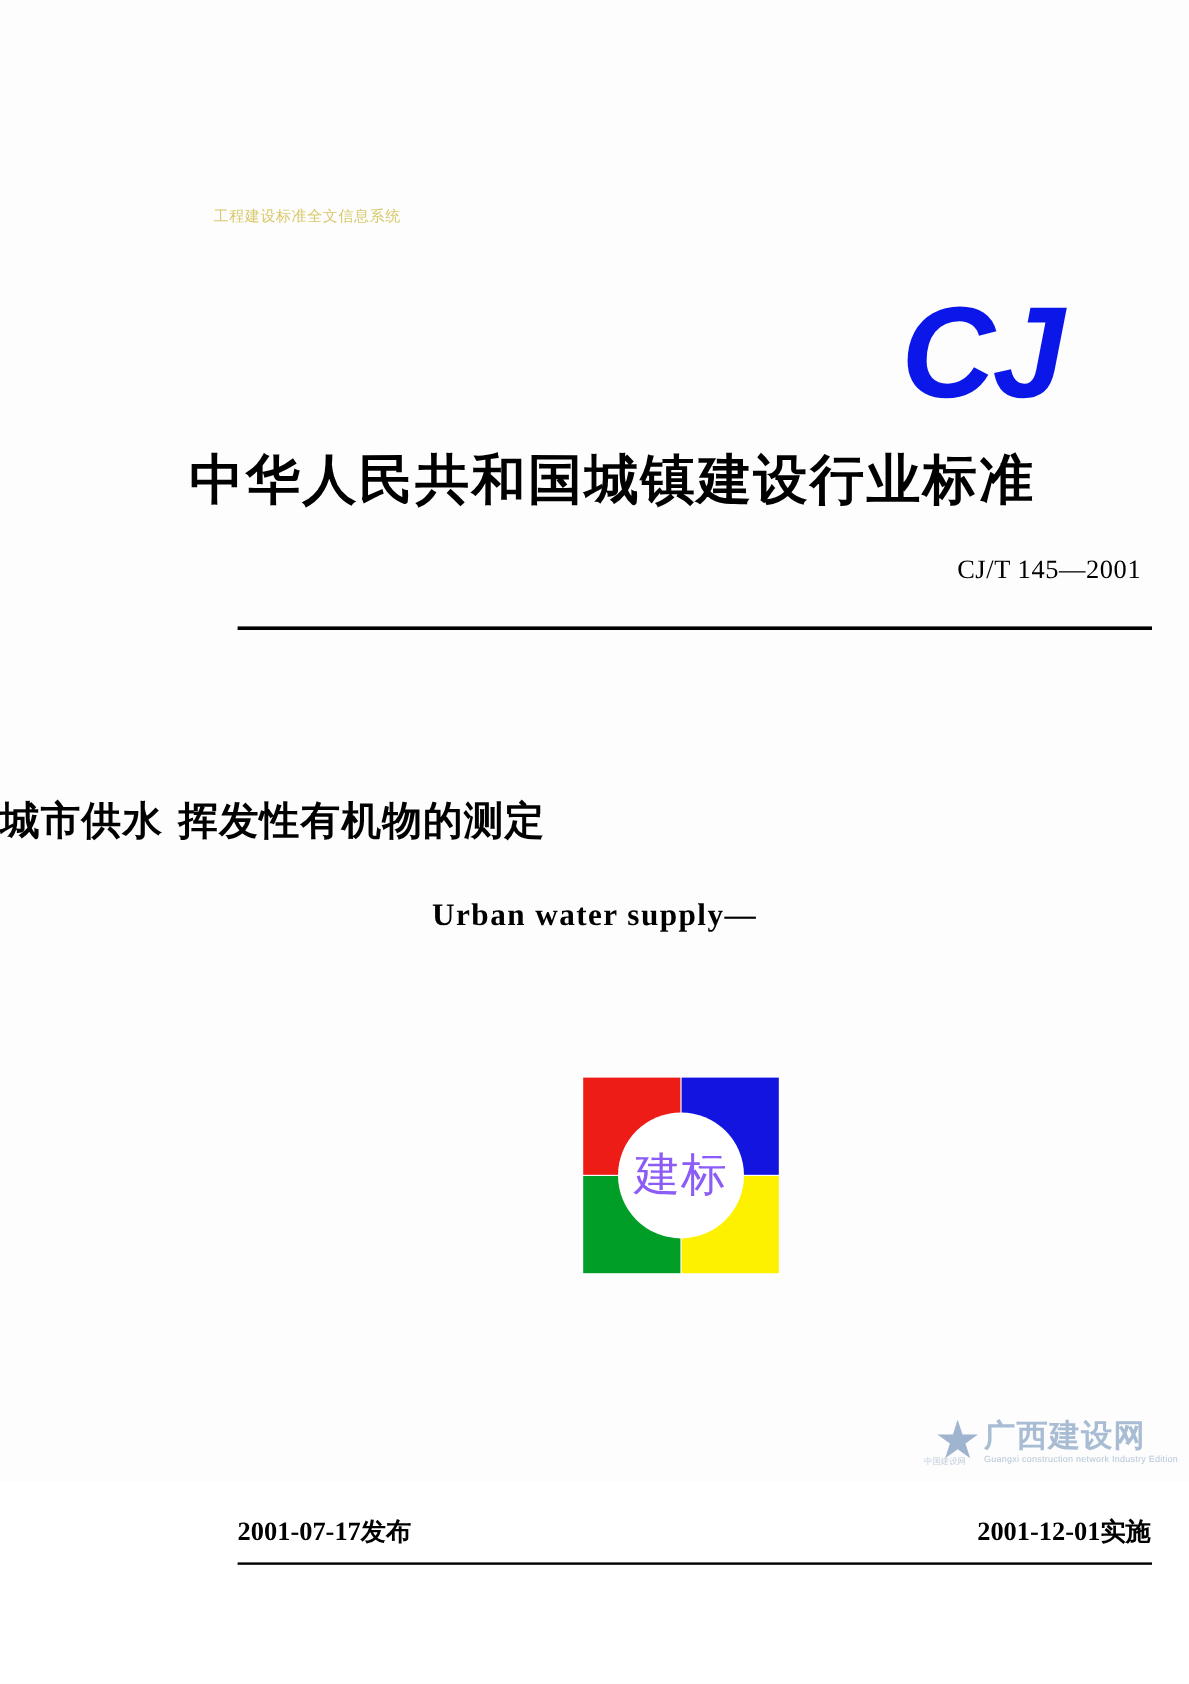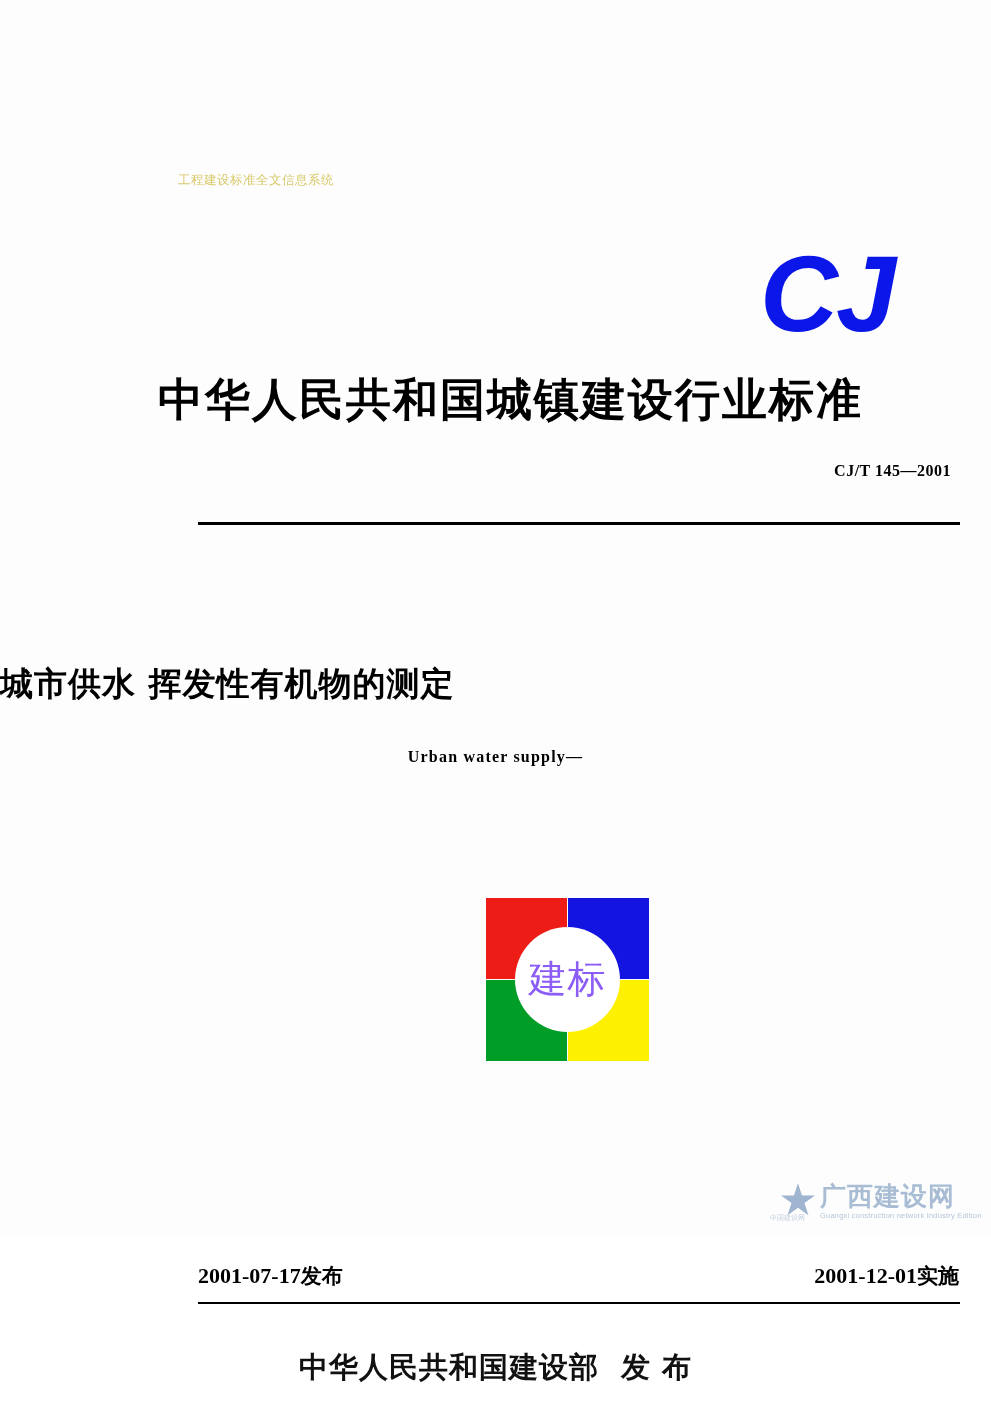--- a/index.html
+++ b/index.html
@@ -33,21 +33,21 @@
     letter-spacing: 0.5px;
     white-space: nowrap;
   }
 
   
   .cj-logo {
     position: absolute;
     top: 240px;
     right: 40px;
     width: 200px;
-    text-align: center;
+    text-align: left;
     font-family: "Liberation Sans", sans-serif;
     font-weight: bold;
     font-style: italic;
     font-size: 108px;
     line-height: 1;
     color: #0b16e8;
     letter-spacing: -2px;
     padding-right: 48px;
     box-sizing: border-box;
   }
@@ -67,22 +67,22 @@
     padding-left: 30px;
     box-sizing: border-box;
   }
 
   
   .std-number {
     position: absolute;
     top: 462px;
     right: 40px;
     font-family: "Liberation Serif", serif;
-    font-weight: bold;
-    font-size: 16px;
+    font-weight: normal;
+    font-size: 22px;
     letter-spacing: 0.5px;
     color: #000;
   }
 
   
   .rule-top {
     position: absolute;
     top: 522px;
     left: 198px;
     width: 762px;
@@ -112,21 +112,21 @@
     color: #000;
   }
   .doc-title-en1 {
     position: absolute;
     top: 748px;
     left: 0;
     width: 991px;
     text-align: center;
     font-family: "Liberation Serif", serif;
     font-weight: bold;
-    font-size: 16px;
+    font-size: 26px;
     letter-spacing: 1.2px;
     color: #000;
   }
   .doc-title-en2 {
     position: absolute;
     top: 786px;
     left: 0;
     width: 991px;
     text-align: center;
     font-family: "Liberation Serif", serif;
@@ -299,23 +299,20 @@
   <div class="rule-bottom"></div>
 
   <div class="date-issue">
     <span>2001-07-17</span><span class="cn">发布</span>
   </div>
 
   <div class="date-effective">
     <span>2001-12-01</span><span class="cn">实施</span>
   </div>
 
-  <div class="publisher">
-    <span>中华人民共和国建设部</span><span class="gap"></span><span>发 布</span>
-  </div>
 
   <div class="site-mark">
     <div class="star">★</div>
     <div class="name-cn">广西建设网</div>
     <div class="name-en">Guangxi construction network Industry Edition</div>
     <div class="sub-cn">中国建设网</div>
   </div>
 
 </div>
 

